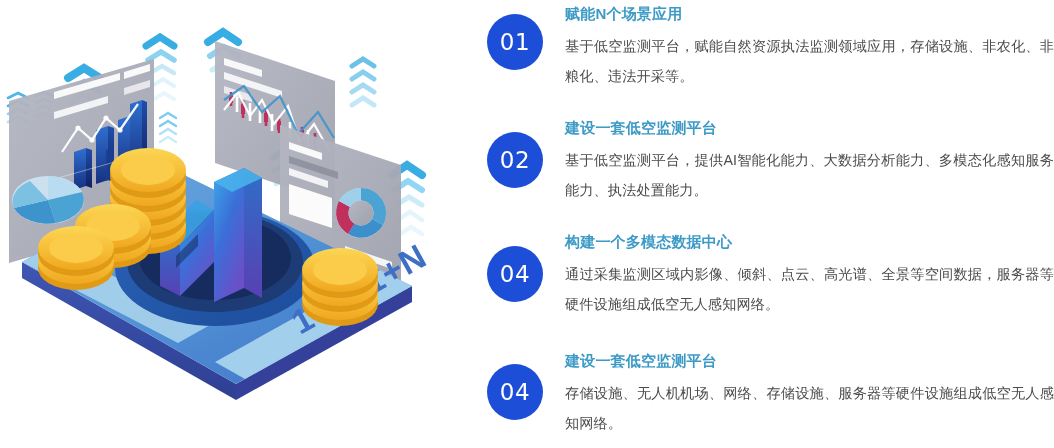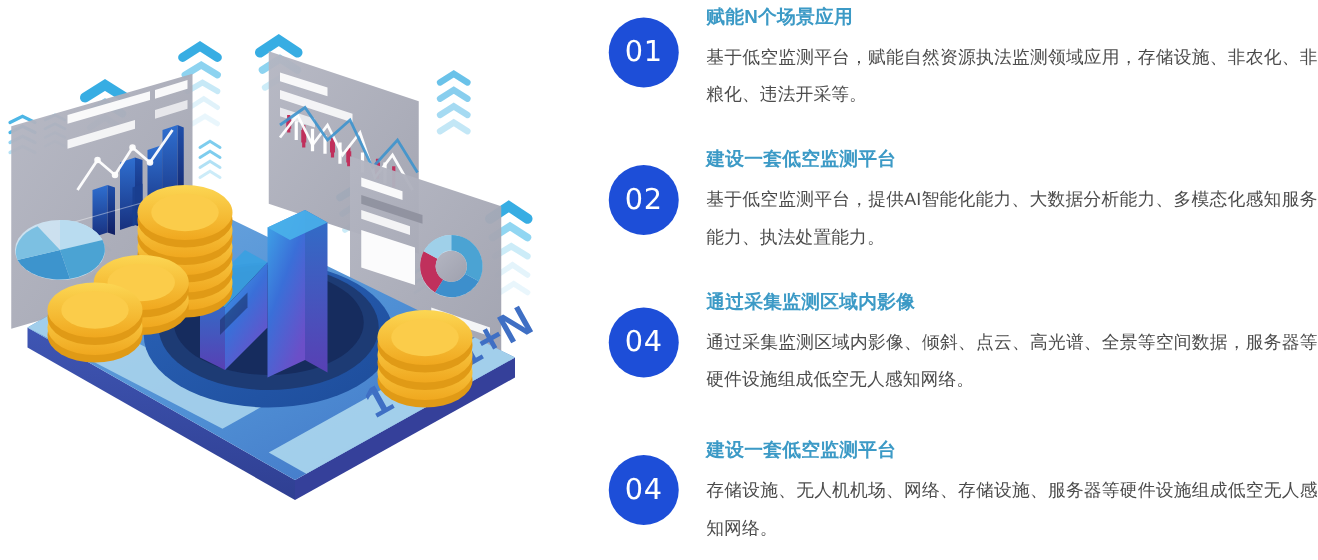--- a/index.html
+++ b/index.html
@@ -414,21 +414,21 @@
       <div class="badge badge-1">02</div>
       <div class="body">
         <div class="item-title">建设一套低空监测平台</div>
         <div class="item-desc">基于低空监测平台，提供AI智能化能力、大数据分析能力、多模态化感知服务能力、执法处置能力。</div>
       </div>
     </div>
 
     <div class="item item-2">
       <div class="badge badge-2">04</div>
       <div class="body">
-        <div class="item-title">通过采集监测区域内影像</div>
+        <div class="item-title">构建一个多模态数据中心</div>
         <div class="item-desc">通过采集监测区域内影像、倾斜、点云、高光谱、全景等空间数据，服务器等硬件设施组成低空无人感知网络。</div>
       </div>
     </div>
 
     <div class="item item-3">
       <div class="badge badge-3">04</div>
       <div class="body">
         <div class="item-title">建设一套低空监测平台</div>
         <div class="item-desc">存储设施、无人机机场、网络、存储设施、服务器等硬件设施组成低空无人感知网络。</div>
       </div>

